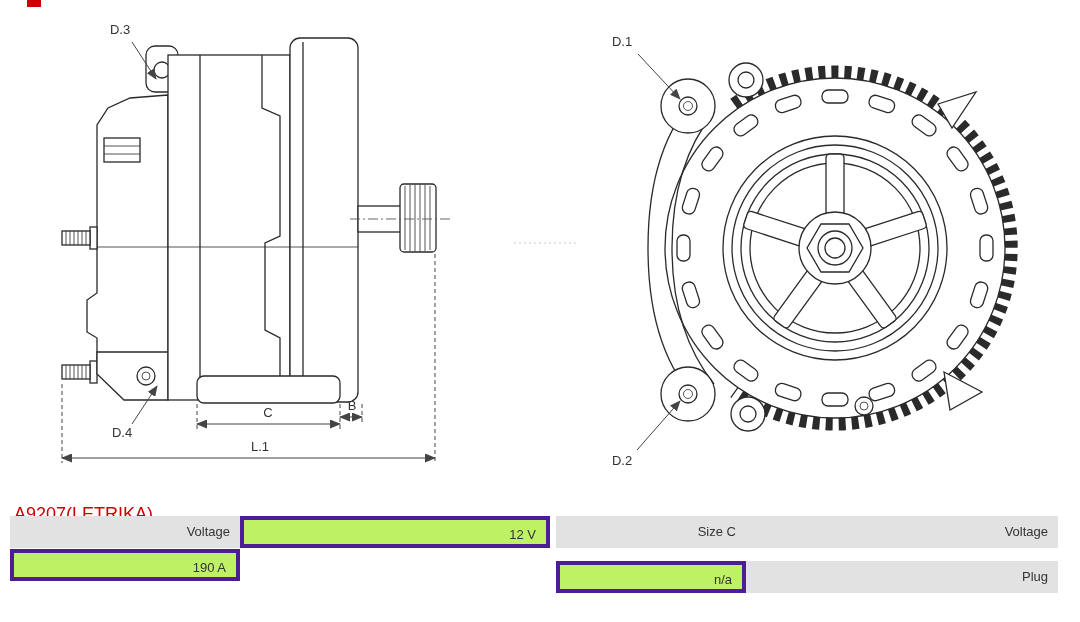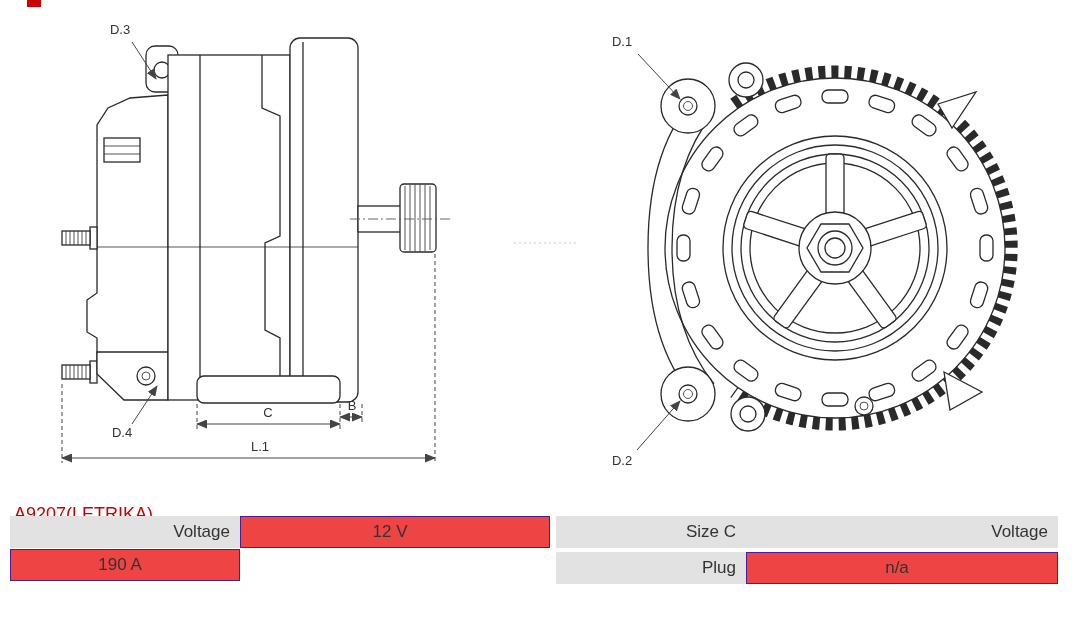--- a/index.html
+++ b/index.html
@@ -3,25 +3,25 @@
 <meta charset="utf-8">
 <style>
   html,body{margin:0;padding:0;background:#fff;}
   body{width:1080px;height:622px;position:relative;overflow:hidden;
        font-family:"Liberation Sans",sans-serif;color:#333;}
   .red-mark{position:absolute;left:27px;top:0;width:14px;height:7px;background:#cc0000;}
   #drawing{position:absolute;left:0;top:0;}
   .part-number{position:absolute;left:14px;top:486px;font-size:18px;color:#cc0000;cursor:pointer;margin-top:18px;}
   .spec-table{position:absolute;left:10px;top:516px;width:1048px;display:flex;gap:6px;}
   .grid-left{display:grid;grid-template-columns:230px 310px;grid-auto-rows:32px;row-gap:1px;}
-  .grid-right{display:grid;grid-template-columns:190px 312px;grid-auto-rows:32px;row-gap:4px;}
-  .cell{box-sizing:border-box;font-size:17px;text-align:right;padding-right:10px;line-height:32px;
+  .grid-right{display:grid;grid-template-columns:190px 312px;grid-auto-rows:32px;row-gap:13px;}
+  .cell{box-sizing:border-box;font-size:13px;text-align:right;padding-right:10px;line-height:32px;
         white-space:nowrap;overflow:hidden;}
   .lbl{background:#e2e2e2;}
-  .val{background:#ef4444;border:1px solid #4c1d95;line-height:30px;text-align:center;}
+  .val{background:#bef264;border:4px solid #4c1d95;line-height:30px;}
   
   .ln{stroke:#2a2a2a;stroke-width:1.3;fill:none;}
   .wh{stroke:#2a2a2a;stroke-width:1.3;fill:#ffffff;}
   .thin{stroke:#2a2a2a;stroke-width:0.8;fill:none;}
   .dim{stroke:#444;stroke-width:1;fill:none;}
   .ext{stroke:#444;stroke-width:1;fill:none;stroke-dasharray:4 3;}
   .axis{stroke:#555;stroke-width:0.9;fill:none;stroke-dasharray:10 3 2 3;}
   .faint{stroke:#c8c8c8;stroke-width:1;fill:none;stroke-dasharray:2 3;}
   .dimtxt{font-family:"Liberation Sans",sans-serif;font-size:13px;fill:#333;text-anchor:middle;}
 </style>
@@ -193,16 +193,16 @@
 
 <div class="spec-table">
   <div class="grid-left">
     <div class="cell lbl">Voltage</div>
     <div class="cell val">12 V</div>
     <div class="cell val">190 A</div>
   </div>
   <div class="grid-right">
     <div class="cell lbl">Size C</div>
     <div class="cell lbl">Voltage</div>
+    <div class="cell val">n/a</div>
     <div class="cell lbl">Plug</div>
-    <div class="cell val">n/a</div>
   </div>
 </div>
 
 </body></html>

